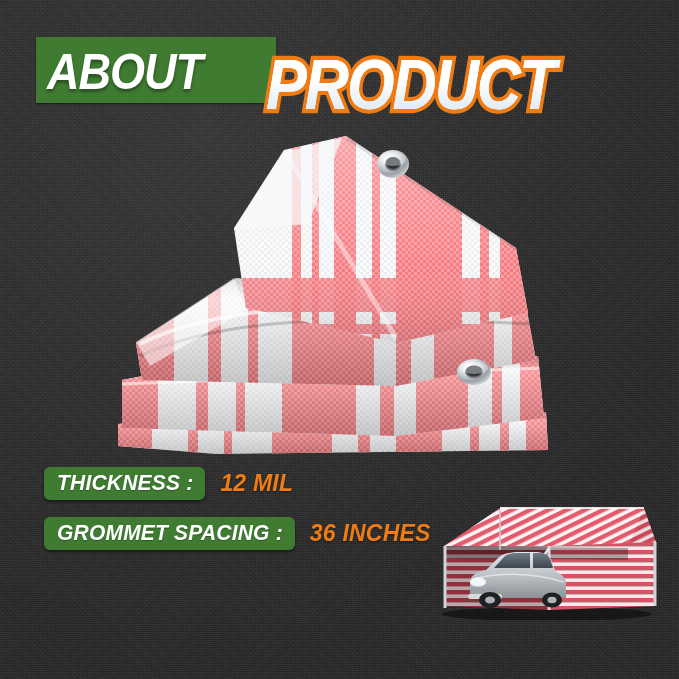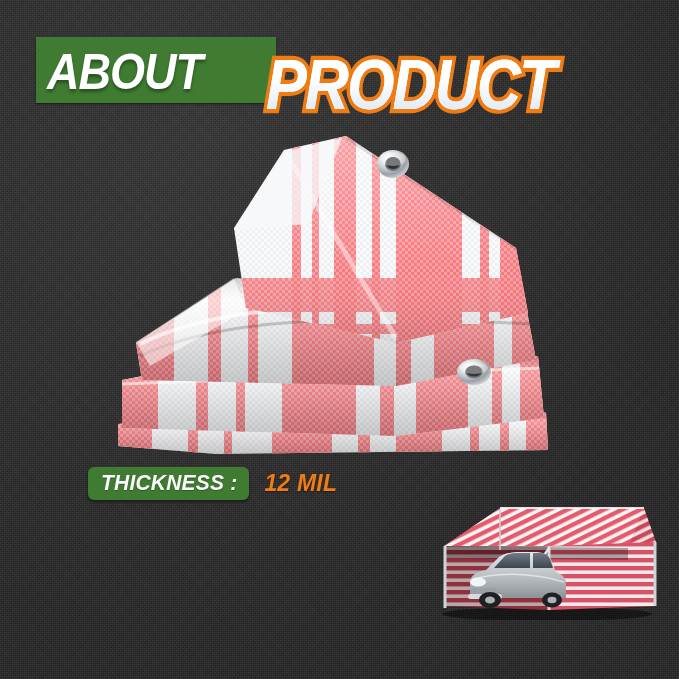--- a/index.html
+++ b/index.html
@@ -76,21 +76,20 @@
   .spec-row{
     position:relative;height:50px;display:flex;align-items:center;
     padding-left:44px;
   }
   .spec-badge{
     display:inline-flex;align-items:center;
     background:#3f7c32;
     border-radius:6px;
     padding:4px 12px 5px 13px;
     box-shadow:0 2px 3px rgba(0,0,0,.45);
-    margin-left:44px;
   }
   .spec-label{
     color:#ffffff;font-weight:bold;font-style:italic;
     font-size:21px;letter-spacing:.2px;white-space:nowrap;
     font-family:"Liberation Sans", sans-serif;
     transform:scaleY(1.05);
     text-shadow:0 1px 1px rgba(0,0,0,.3);
   }
   .spec-value{
     margin-left:15px;
@@ -254,20 +253,26 @@
   <div class="specs">
 
     <div class="spec-row">
       <span class="spec-badge">
         <span class="spec-label">THICKNESS :</span>
       </span>
       <span class="spec-value">12 MIL</span>
     </div>
 
 
+    <div class="spec-row">
+      <span class="spec-badge">
+        <span class="spec-label">GROMMET SPACING :</span>
+      </span>
+      <span class="spec-value">36 INCHES</span>
+    </div>
 
 
   </div>
 
   <div class="carport">
     <svg viewBox="0 0 228 118" preserveAspectRatio="none">
       <defs>
         <pattern id="stripeRoof" width="8" height="8" patternUnits="userSpaceOnUse" patternTransform="rotate(-26)">
           <rect width="8" height="8" fill="#fdf3f4"></rect>
           <rect width="8" height="4.4" fill="#df4a5d"></rect>

